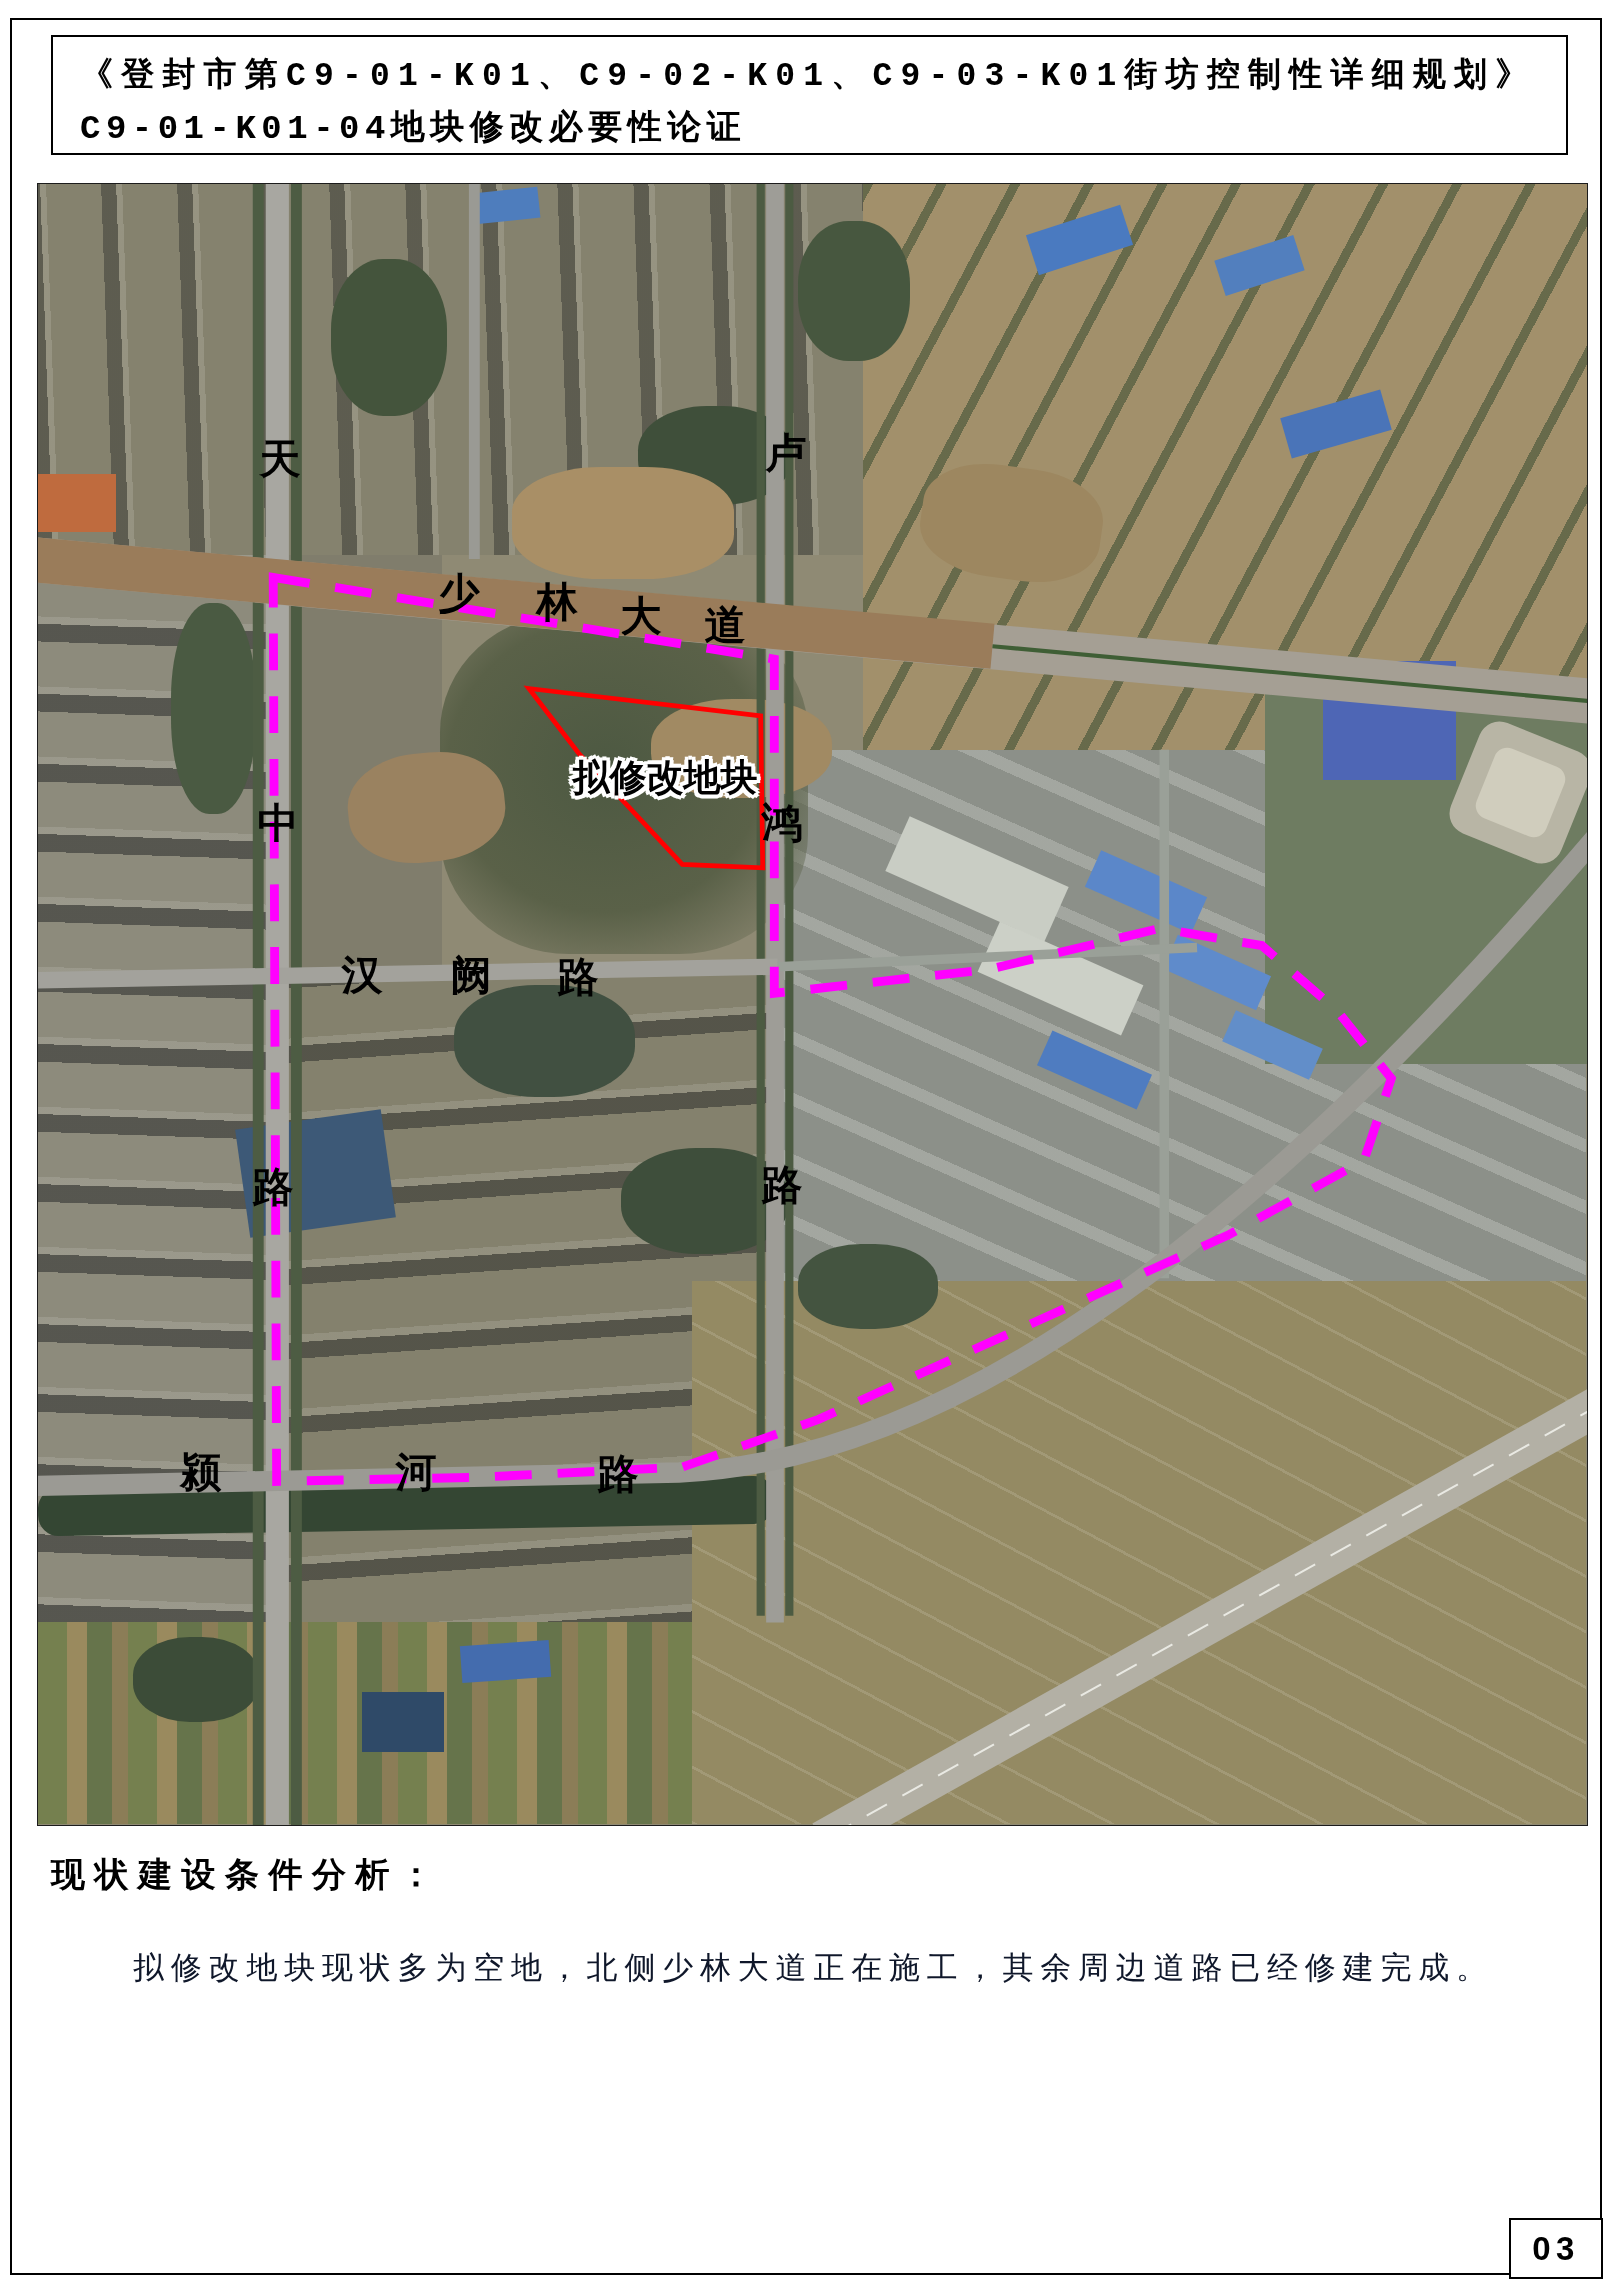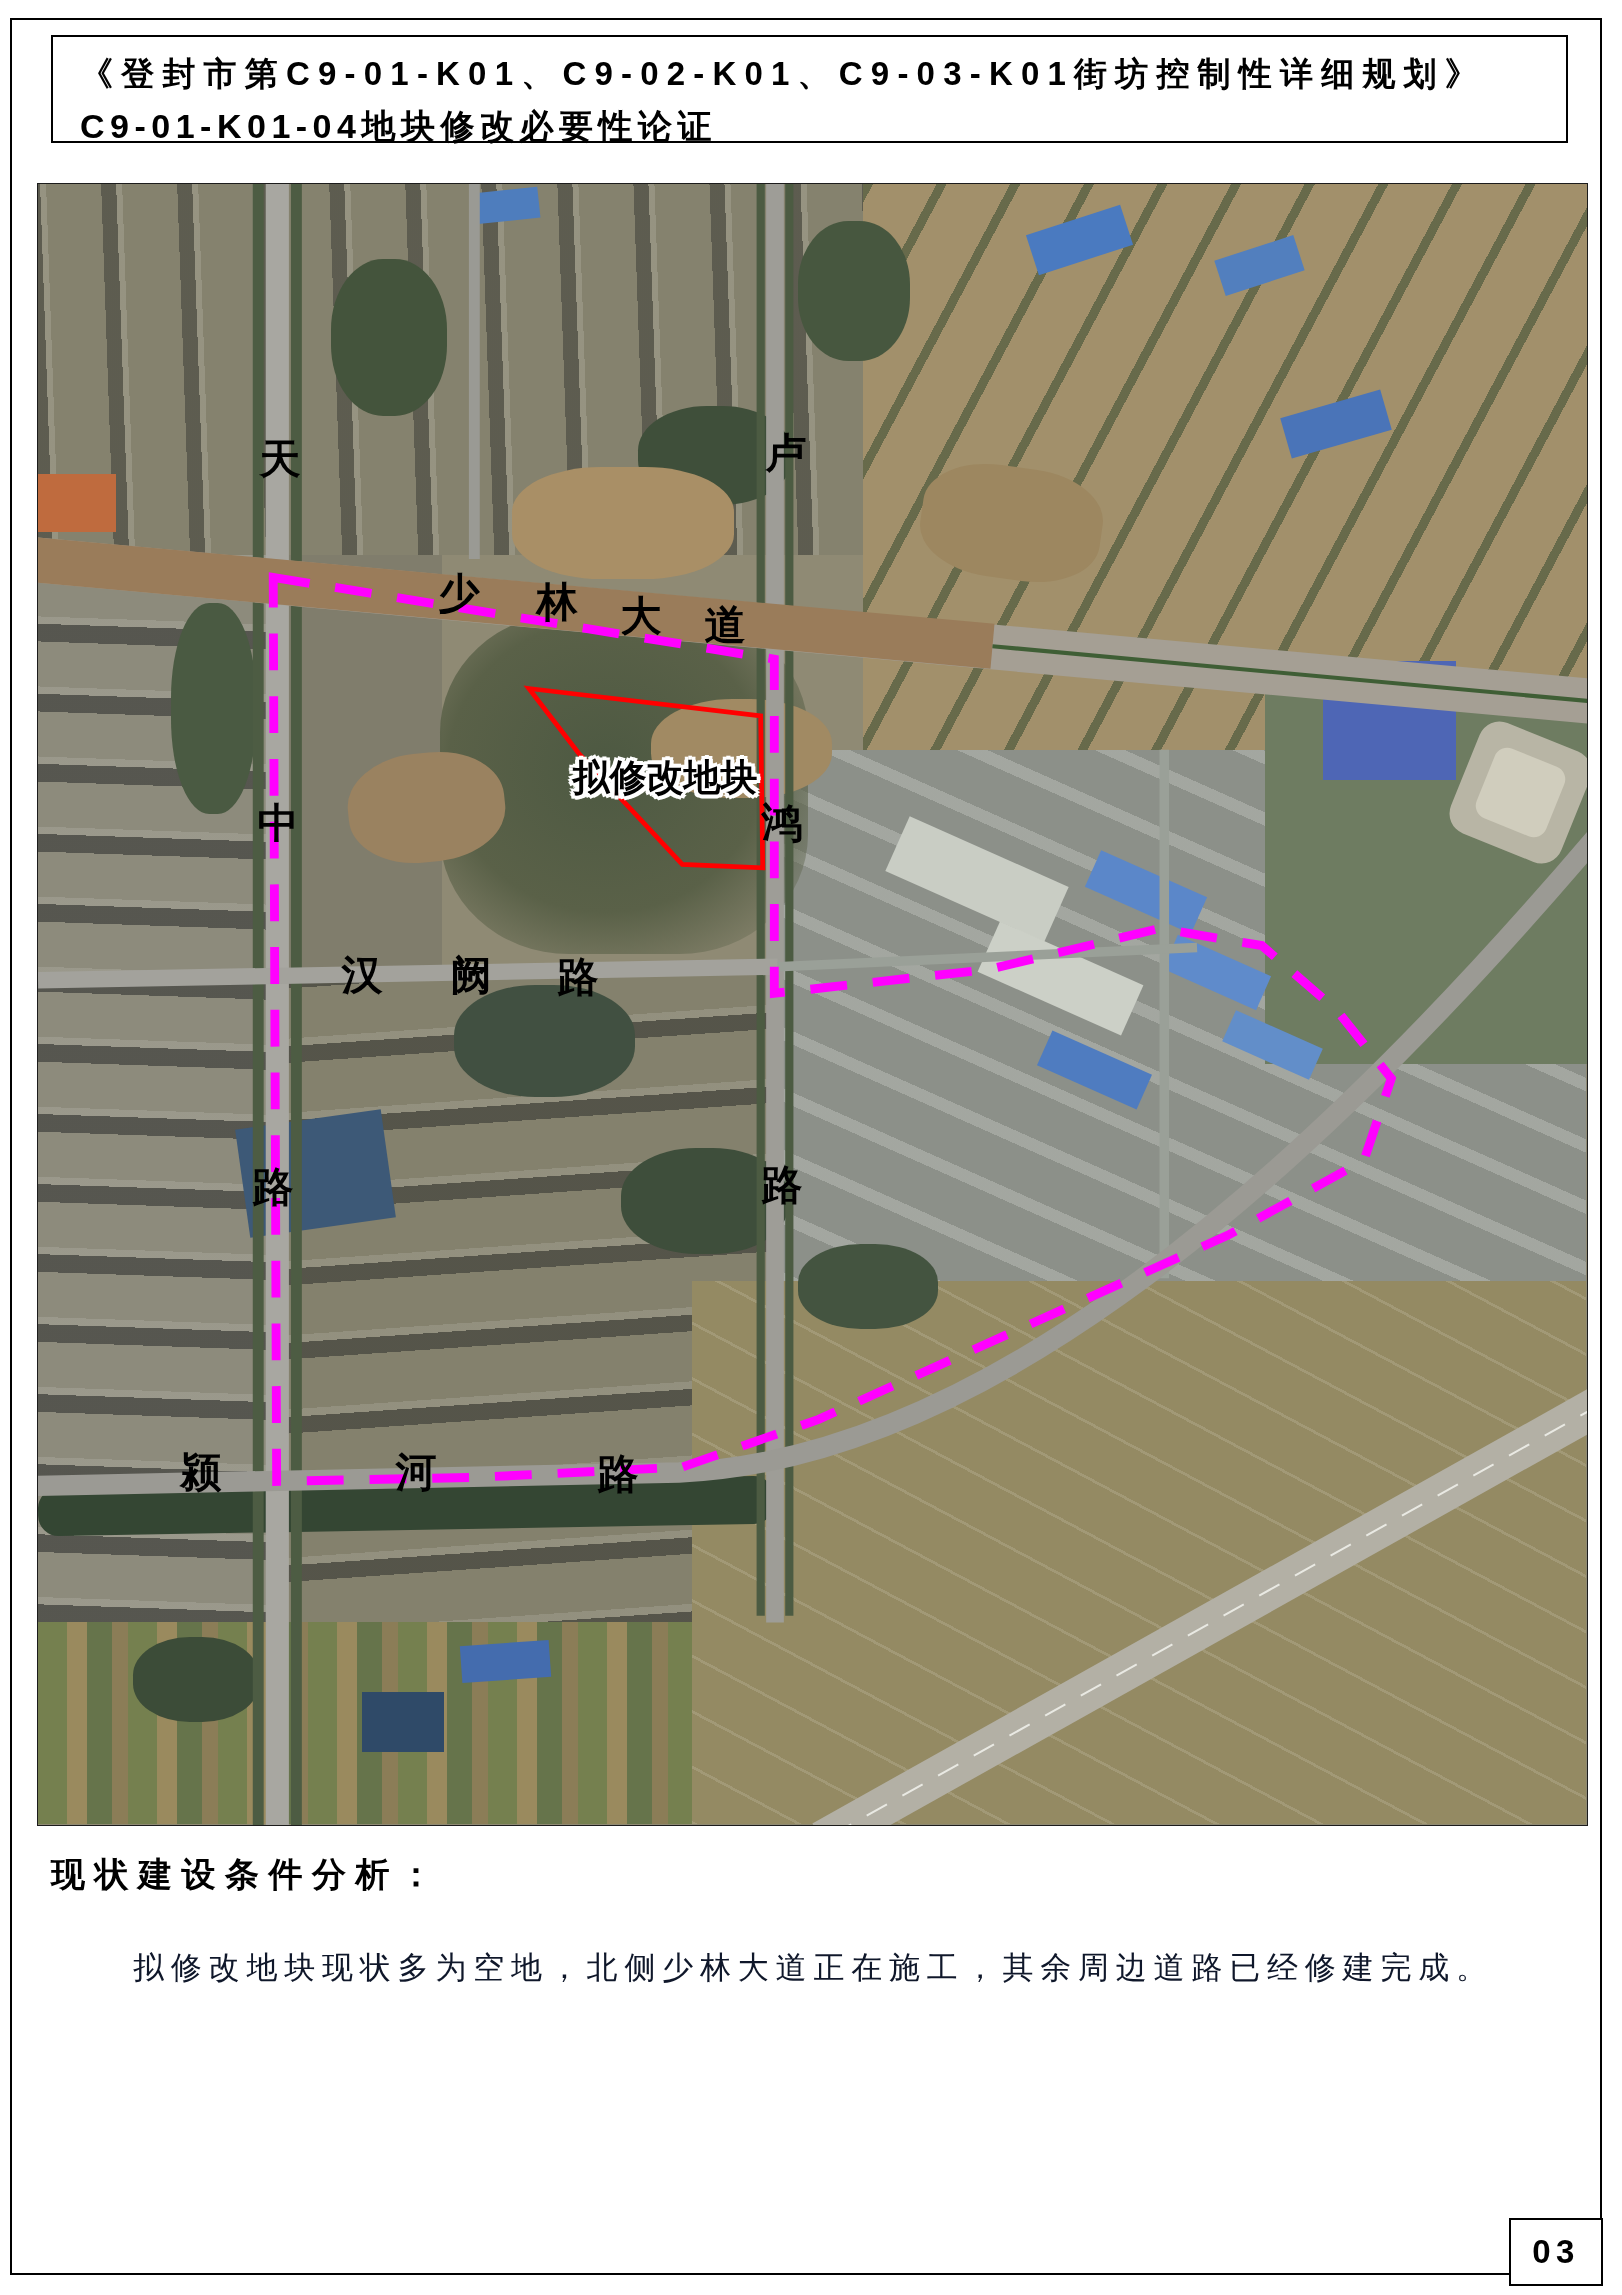--- a/index.html
+++ b/index.html
@@ -1,21 +1,21 @@
 <!DOCTYPE html>
 <html style="font-size:11px"><head>
 <meta charset="utf-8">
 <style>
   html,body{margin:0;padding:0;background:#ffffff;}
   body{width:1623px;height:2295px;position:relative;font-family:"Liberation Sans",sans-serif;}
 
   .page-border{position:absolute;left:9.5px;top:17.7px;width:1588px;height:2253px;border:2.7px solid #000;}
 
   
-  .header-box{position:absolute;left:51px;top:35px;width:1517px;height:108px;border:2px solid #000;box-sizing:border-box;background:#fff;}
+  .header-box{position:absolute;left:51px;top:35px;width:1517px;height:120px;border:2px solid #000;box-sizing:border-box;background:#fff;font-family:Liberation Mono, monospace;}
   .header-line1{position:absolute;left:27px;top:15px;font-size:33px;font-weight:bold;letter-spacing:8.2px;color:#000;white-space:nowrap;}
   .header-line2{position:absolute;left:27px;top:67px;font-size:34px;font-weight:bold;letter-spacing:5.5px;color:#000;white-space:nowrap;}
 
   
   .map{position:absolute;left:37px;top:183px;width:1549px;height:1641px;background:#8f8a74;border:1.4px solid #1c1c1c;overflow:hidden;box-sizing:content-box;}
   .map .layer{position:absolute;left:0;top:0;width:100%;height:100%;}
   #map-decor{z-index:1;}
   .rg{position:absolute;}
   .rg-top{left:0;top:0;width:1549px;height:371px;background:
       repeating-linear-gradient(88deg, rgba(38,40,38,.42) 0 15px, rgba(218,216,206,.20) 15px 21px, transparent 21px 76px),#85826e;}
@@ -44,21 +44,21 @@
   .corner-box{position:absolute;left:1.4px;top:5.5px;background:#fff;border:2px solid #000;z-index:8;padding:11px 16.4px;
       font-size:41px;font-weight:bold;letter-spacing:8.2px;color:#000;white-space:nowrap;}
   .decor{position:absolute;}
 
   
   .analysis-heading{position:absolute;left:51px;top:1852px;font-size:34px;font-weight:bold;letter-spacing:9.5px;color:#000000;white-space:nowrap;}
   .analysis-body{position:absolute;left:133px;top:1944px;width:1452px;font-size:31px;letter-spacing:6.8px;color:#0f172a;
       font-family:"Liberation Serif",serif;line-height:48px;}
 
   
-  .page-num-box{position:absolute;left:1509px;top:2218px;width:94px;height:68px;border:2px solid #000;box-sizing:border-box;background:#fff;
+  .page-num-box{position:absolute;left:1509px;top:2218px;width:94px;height:61px;border:2px solid #000;box-sizing:border-box;background:#fff;
       display:flex;align-items:center;justify-content:center;font-size:33px;font-weight:bold;letter-spacing:5.5px;color:#000;}
 </style>
 </head>
 <body>
 
 <div class="page-border"></div>
 
 <div class="header-box">
   <div class="header-line1">《登封市第C9-01-K01、C9-02-K01、C9-03-K01街坊控制性详细规划》</div>
   <div class="header-line2">C9-01-K01-04地块修改必要性论证</div>

